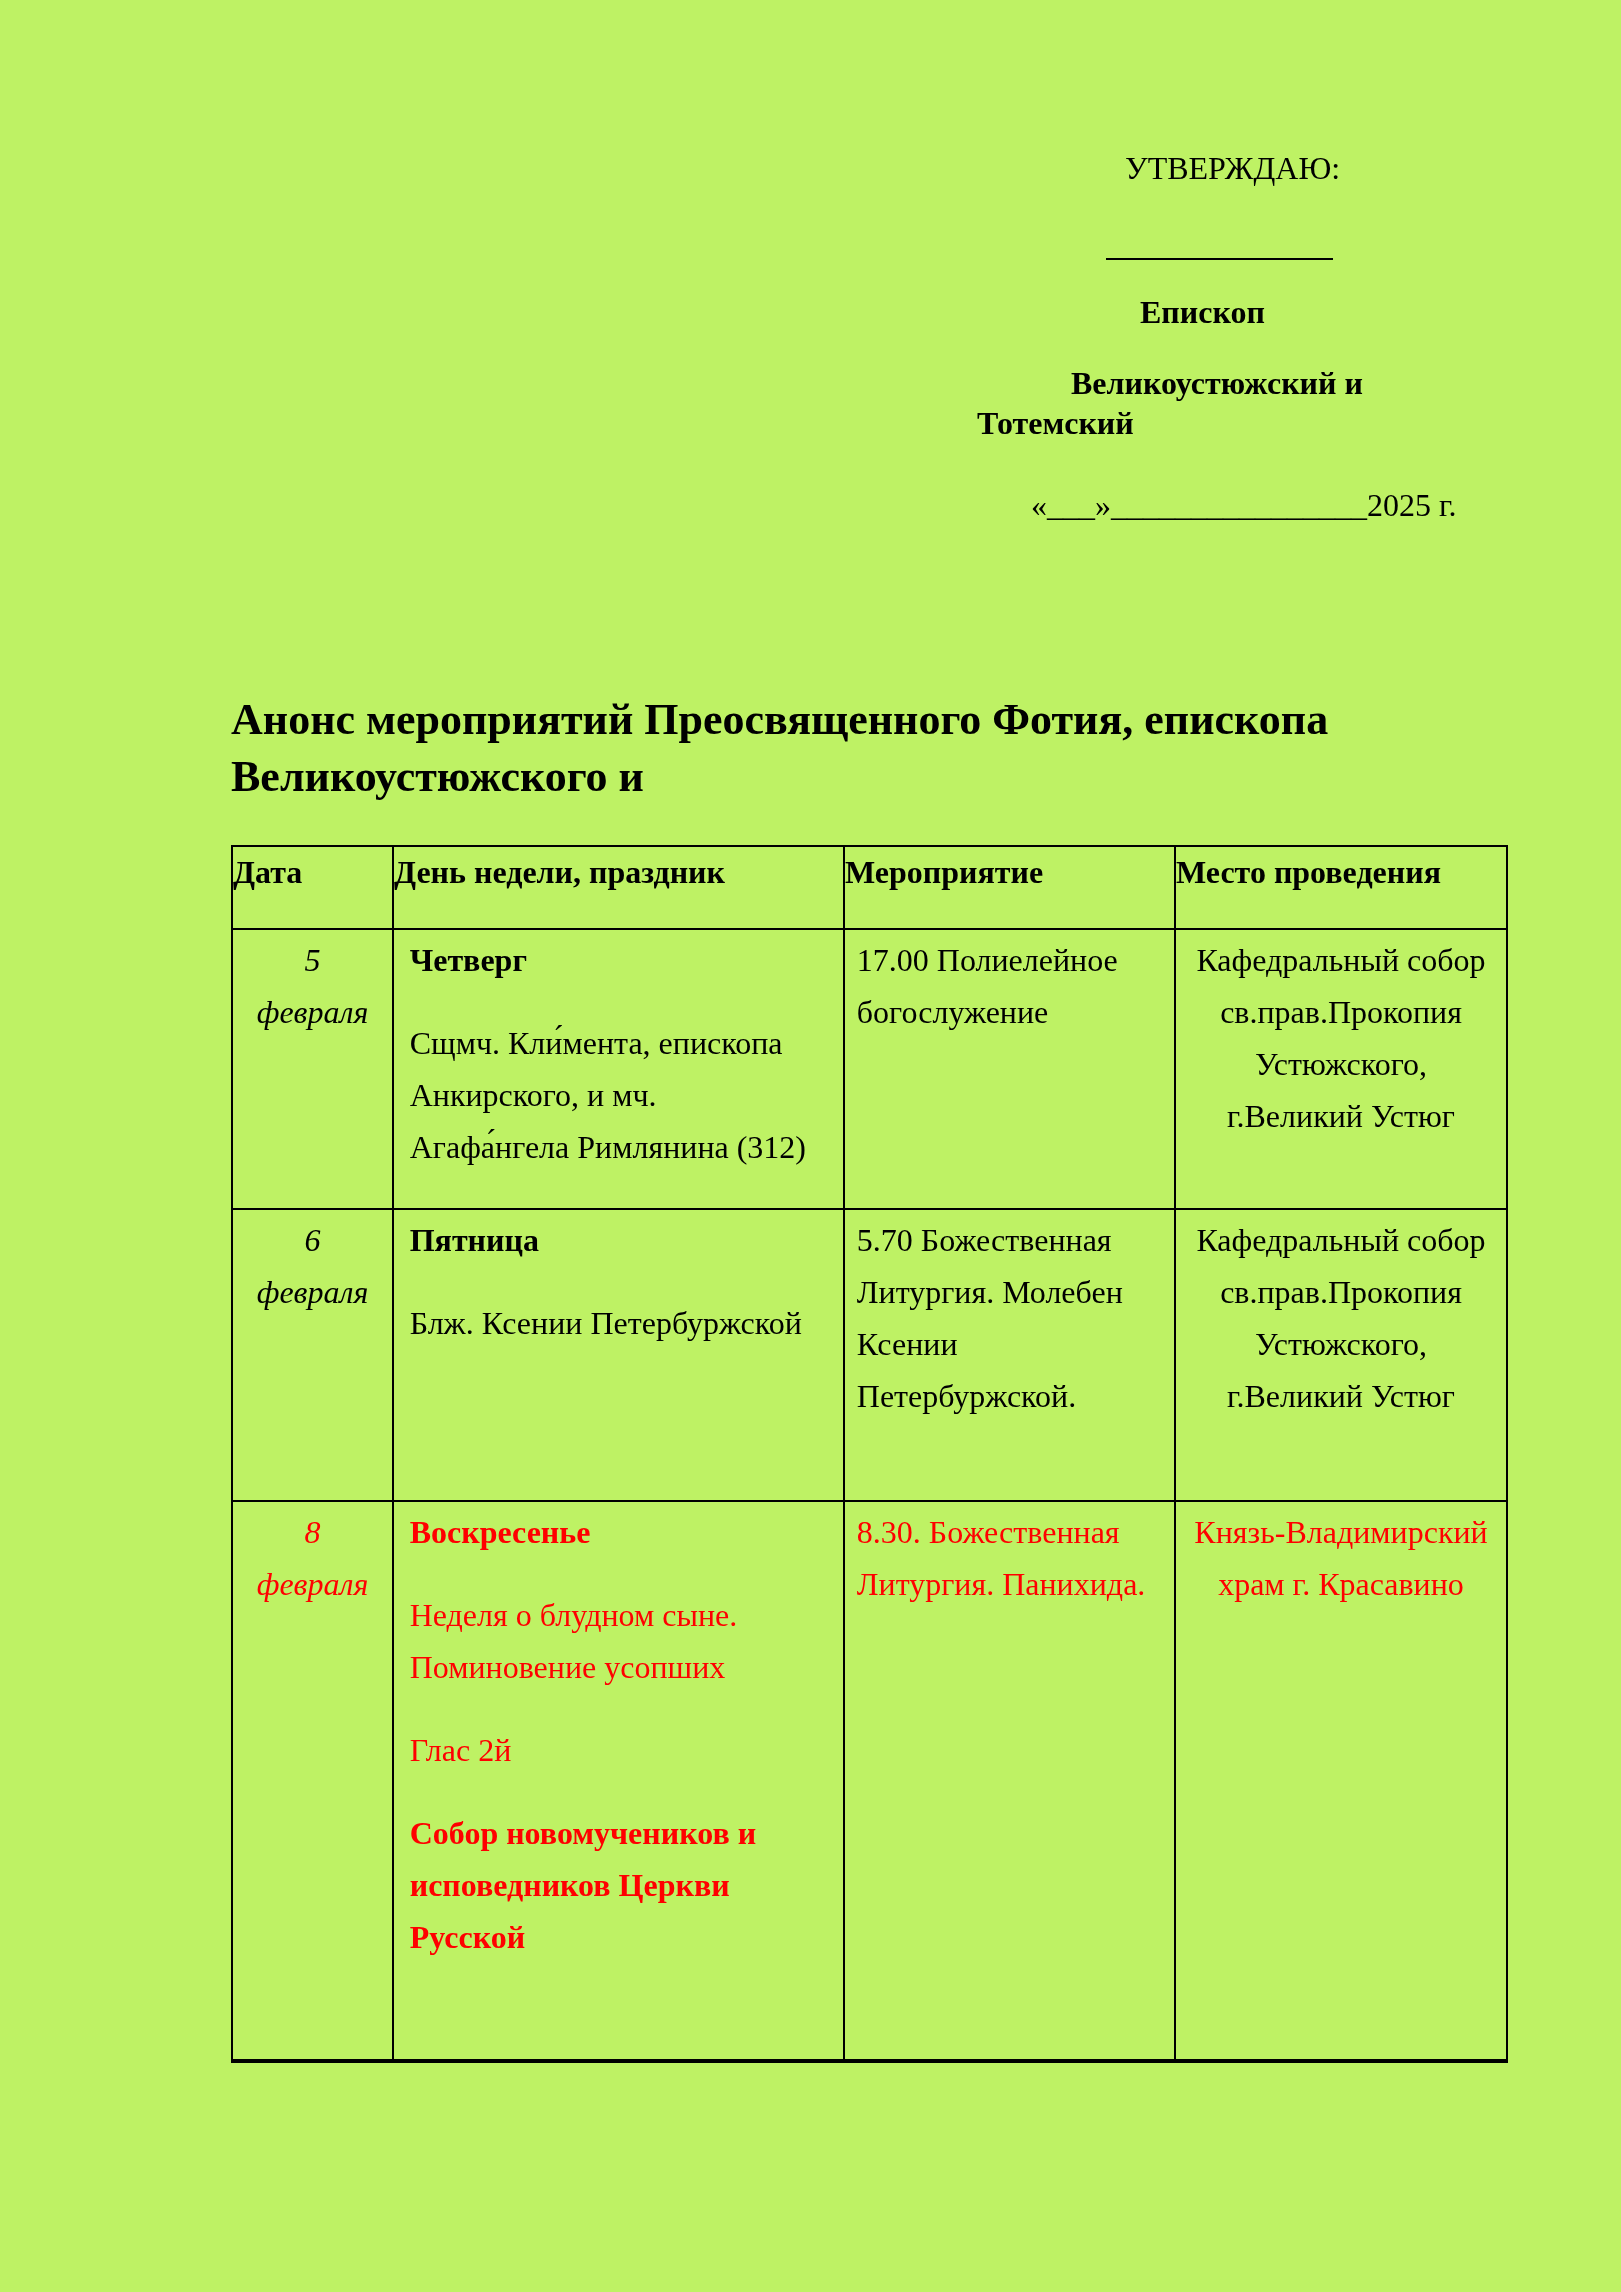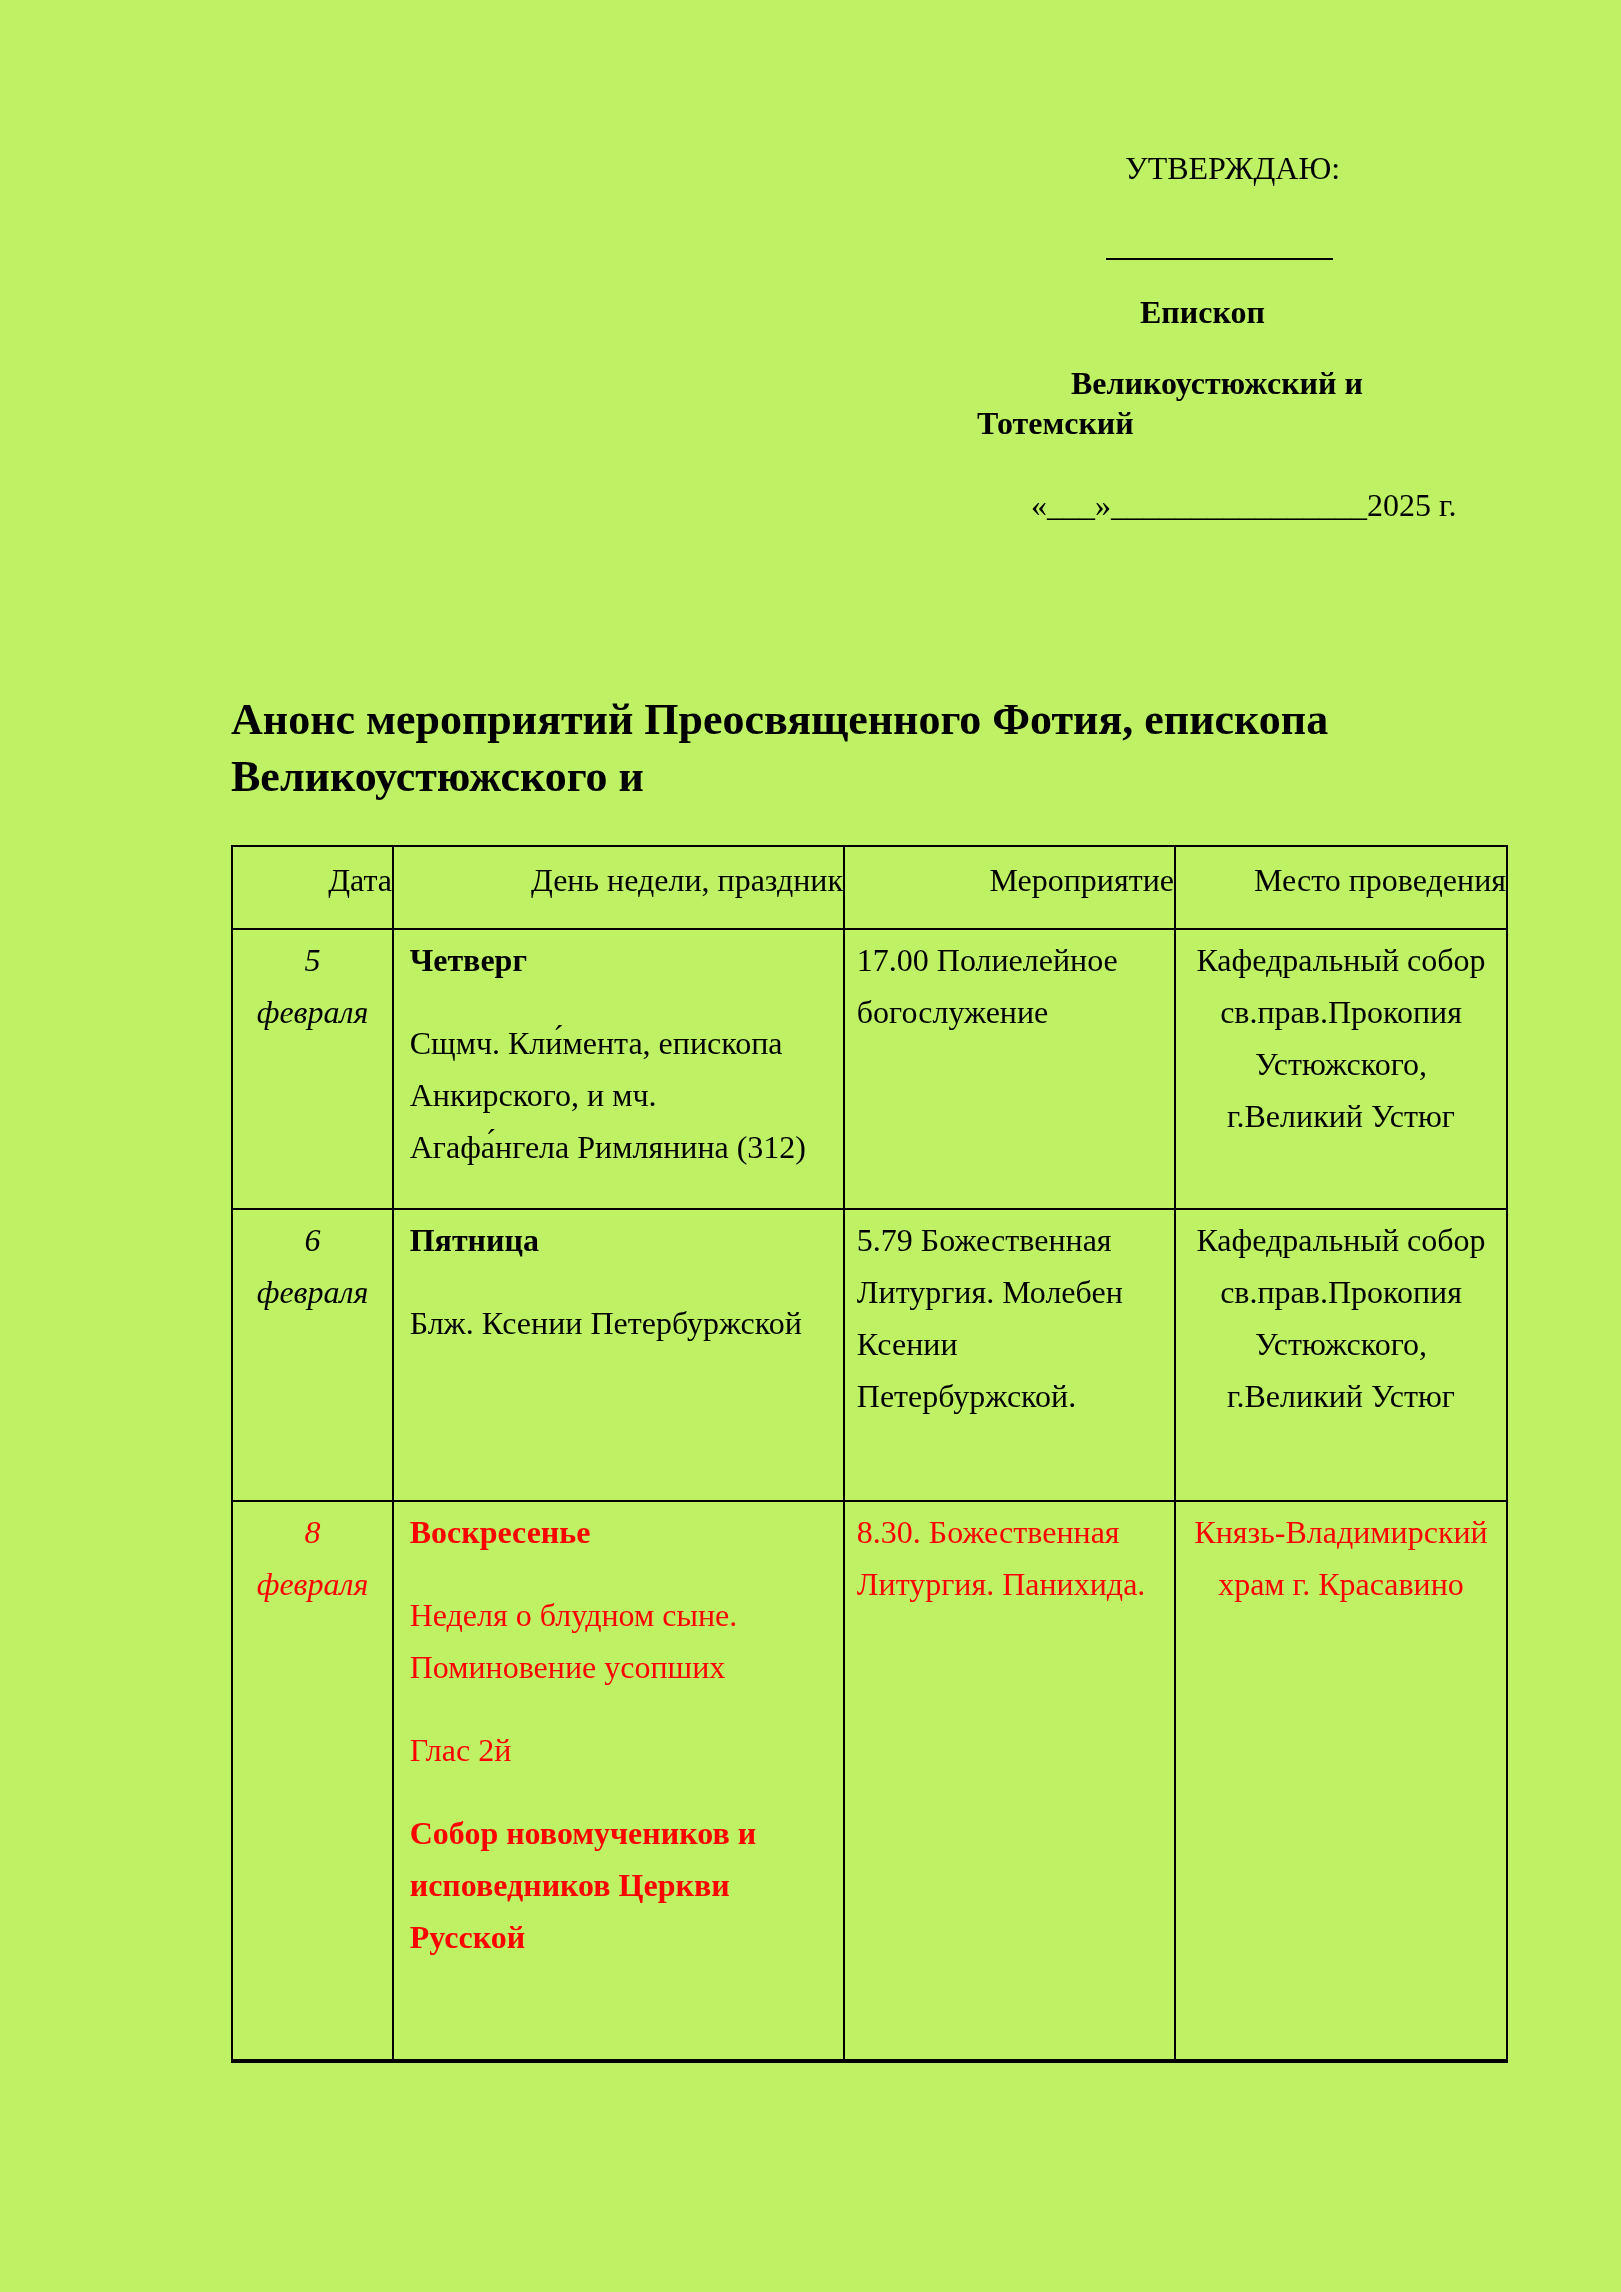--- a/index.html
+++ b/index.html
@@ -39,22 +39,22 @@
   .schedule th, .schedule td {
     border: 2px solid #000;
     vertical-align: top;
     line-height: 52px;
   }
   .schedule thead tr { height: 83px; }
   .schedule tbody tr.r1 { height: 280px; }
   .schedule tbody tr.r2 { height: 292px; }
   .schedule tbody tr.r3 { height: 560px; }
   .schedule thead th {
-    font-weight: normal; text-align: right;
-    line-height: 45px; padding-top: 11px;
+    font-weight: bold; text-align: left;
+    line-height: 45px; padding-top: 3px;
     border-bottom-width: 2.9px;
   }
   .schedule tbody tr:last-child td { border-bottom: 4.9px solid #000; }
 
   .schedule td p { margin: 0 0 31px 0; white-space: pre-line; }
   .schedule td p:last-child { margin-bottom: 0; }
   .schedule td.c-date  { text-align: center; font-style: italic; padding: 3.9px 5.9px 0 5.9px; }
   .schedule td.c-day   { text-align: left; padding: 3.9px 13.7px 0 15.7px; }
   .schedule td.c-event { text-align: left; padding: 3.9px 7.8px 0 11.8px; }
   .schedule td.c-place { text-align: center; padding: 3.9px 7.8px 0 7.8px; }
@@ -119,21 +119,21 @@
       <tr class="r2">
         <td class="c-date">
             <p>6
 февраля</p>
           </td>
         <td class="c-day">
           <p class="bold">Пятница</p>
           <p>Блж. Ксении Петербуржской</p>
         </td>
         <td class="c-event">
-            <p>5.79 Божественная
+            <p>5.70 Божественная
 Литургия. Молебен
 Ксении
 Петербуржской.</p>
           </td>
         <td class="c-place">
             <p>Кафедральный собор
 св.прав.Прокопия
 Устюжского,
 г.Великий Устюг</p>
           </td>

